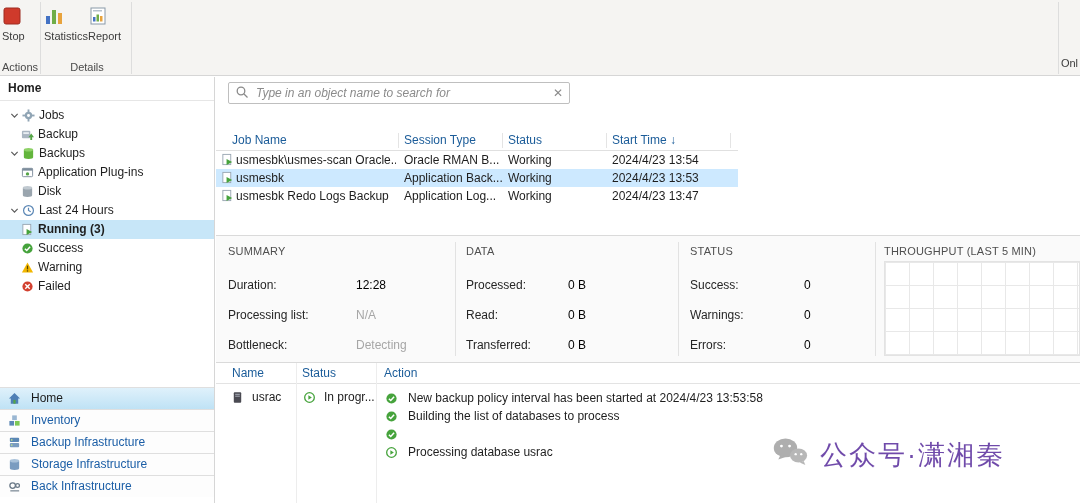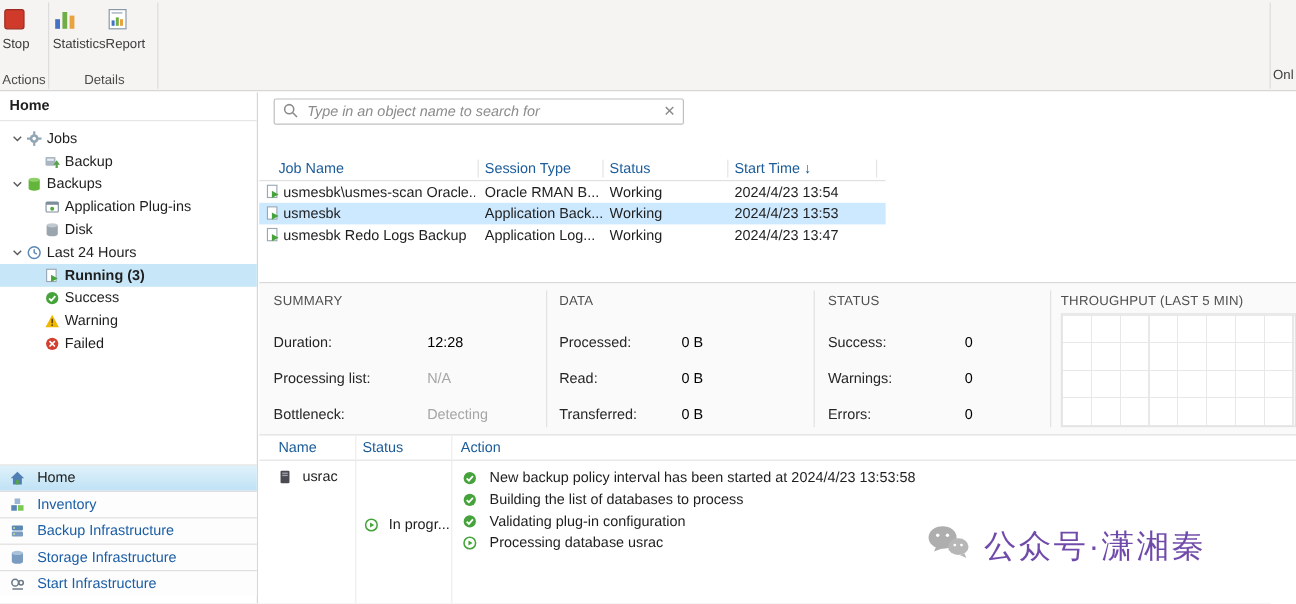--- a/index.html
+++ b/index.html
@@ -17,21 +17,21 @@
   .rb-group-label{position:absolute;bottom:2px;font-size:11px;color:#4a4a4a;text-align:center;}
   #grp-actions{left:0;width:40px;}
   #grp-details{left:44px;width:86px;}
   .rb-right{position:absolute;right:2px;bottom:6px;font-size:11px;color:#3c3c3c;white-space:nowrap;}
 
   
   #sidebar{position:absolute;left:0;top:77px;width:215px;bottom:0;background:#fff;border-right:1px solid #d6d6d6;box-sizing:border-box;}
   .sb-header{height:23px;line-height:23px;padding-left:8px;font-weight:bold;border-bottom:1px solid #e6e6e6;}
   .tree{padding-top:5px;}
   .tree-item{height:19px;line-height:19px;display:flex;align-items:center;white-space:nowrap;padding-left:8px;cursor:default;}
-  .tree-item.lvl2{padding-left:36px;}
+  .tree-item.lvl2{padding-left:20px;}
   .tree-item.selected{background:#c7e6f8;font-weight:bold;}
   .chev{width:13px;display:inline-flex;justify-content:center;}
   .ic{display:inline-flex;width:14px;height:14px;align-items:center;justify-content:center;margin-right:4px;}
   .tl{white-space:nowrap;}
   .bottom-nav{position:absolute;top:310px;left:0;right:0;}
   .nav-item{height:21px;line-height:21px;border-top:1px solid #dfdfdf;color:#1b5ea6;padding-left:7px;display:flex;align-items:center;gap:6px;background:#fdfdfd;cursor:default;}
   .nav-item.selected{background:linear-gradient(#dff1fb,#bfe2f5);color:#1a1a1a;}
 
   
   #main{position:absolute;left:216px;top:77px;right:0;bottom:0;background:#fff;}
@@ -65,21 +65,21 @@
   .kv.r1{top:42px;} .kv.r2{top:72px;} .kv.r3{top:102px;}
   .tp-grid{position:absolute;left:0;top:25px;right:0;height:93px;background:#fff;border:1px solid #e3e3e3;
     background-image:repeating-linear-gradient(to right,#e8e8e8 0,#e8e8e8 1px,transparent 1px,transparent 24px),
                      repeating-linear-gradient(to bottom,#e8e8e8 0,#e8e8e8 1px,transparent 1px,transparent 23px);}
 
   .details{position:absolute;left:0;top:286px;right:0;bottom:0;background:#fff;}
   .dt-header{position:relative;height:20px;border-bottom:1px solid #e3e3e3;color:#1b5c99;}
   .dt-col{position:absolute;top:0;line-height:20px;}
   .dt-vline{position:absolute;top:0;bottom:0;width:1px;background:#ededed;}
   .dt-name{position:absolute;left:14px;top:27px;display:flex;align-items:center;gap:4px;}
-  .dt-status{position:absolute;left:86px;top:27px;display:flex;align-items:center;gap:4px;white-space:nowrap;margin-top:40px;}
+  .dt-status{position:absolute;left:86px;top:27px;display:flex;align-items:center;gap:4px;white-space:nowrap;}
   .actions{position:absolute;left:168px;top:26px;}
   .action-line{display:flex;align-items:center;gap:6px;height:18px;white-space:nowrap;}
 
   .watermark{position:absolute;left:772px;top:436px;display:flex;align-items:center;gap:12px;color:#4c1d95;font-size:27px;letter-spacing:2px;opacity:.8;}
 </style>
 </head>
 <body>
 
 <div id="app">
 
@@ -281,21 +281,21 @@
         <span>Storage Infrastructure</span>
       </div>
       <div class="nav-item">
         <span class="ic">
             <svg width="13" height="13" viewBox="0 0 14 14">
               <circle cx="5" cy="6" r="3" fill="none" stroke="#6b7a88" stroke-width="1.4"></circle>
               <circle cx="10.3" cy="6" r="2" fill="none" stroke="#6b7a88" stroke-width="1.4"></circle>
               <path d="M2.5 11.7 H12" stroke="#6b7a88" stroke-width="1.2"></path>
             </svg>
           </span>
-        <span>Start Infrastructure</span>
+        <span>Back Infrastructure</span>
       </div>
     </div>
   </div>
 
   <div id="main">
 
     <div class="search-box">
       <span><svg width="14" height="14" viewBox="0 0 14 14">
             <circle cx="6" cy="6" r="3.8" fill="none" stroke="#8a8a8a" stroke-width="1.3"></circle>
             <path d="M9 9 L12.5 12.5" stroke="#8a8a8a" stroke-width="1.3"></path>
@@ -459,21 +459,20 @@
             </span>
           <span>Building the list of databases to process</span>
         </div>
         <div class="action-line">
           <span class="ic">
               <svg width="13" height="13" viewBox="0 0 14 14">
                 <circle cx="7" cy="7" r="5.5" fill="#46a33c"></circle>
                 <path d="M4.2 7.2 L6.2 9.2 L9.8 5.2" stroke="#fff" stroke-width="1.6" fill="none"></path>
               </svg>
             </span>
-          <span>Validating plug-in configuration</span>
         </div>
         <div class="action-line">
           <span class="ic">
               <svg width="13" height="13" viewBox="0 0 14 14">
                 <circle cx="7" cy="7" r="5.2" fill="#fff" stroke="#46a33c" stroke-width="1.4"></circle>
                 <path d="M5.8 4.7 L9.5 7 L5.8 9.3 Z" fill="#46a33c"></path>
               </svg>
             </span>
           <span>Processing database usrac</span>
         </div>

